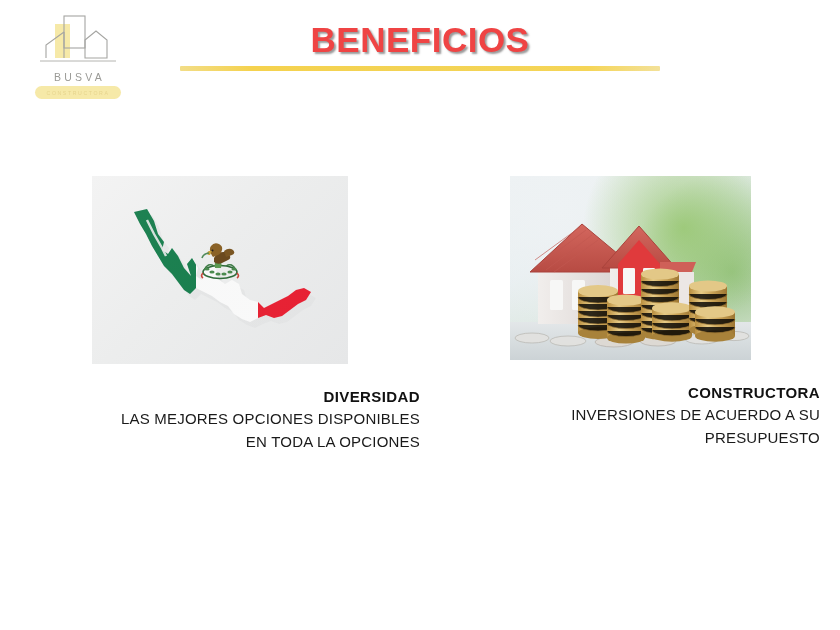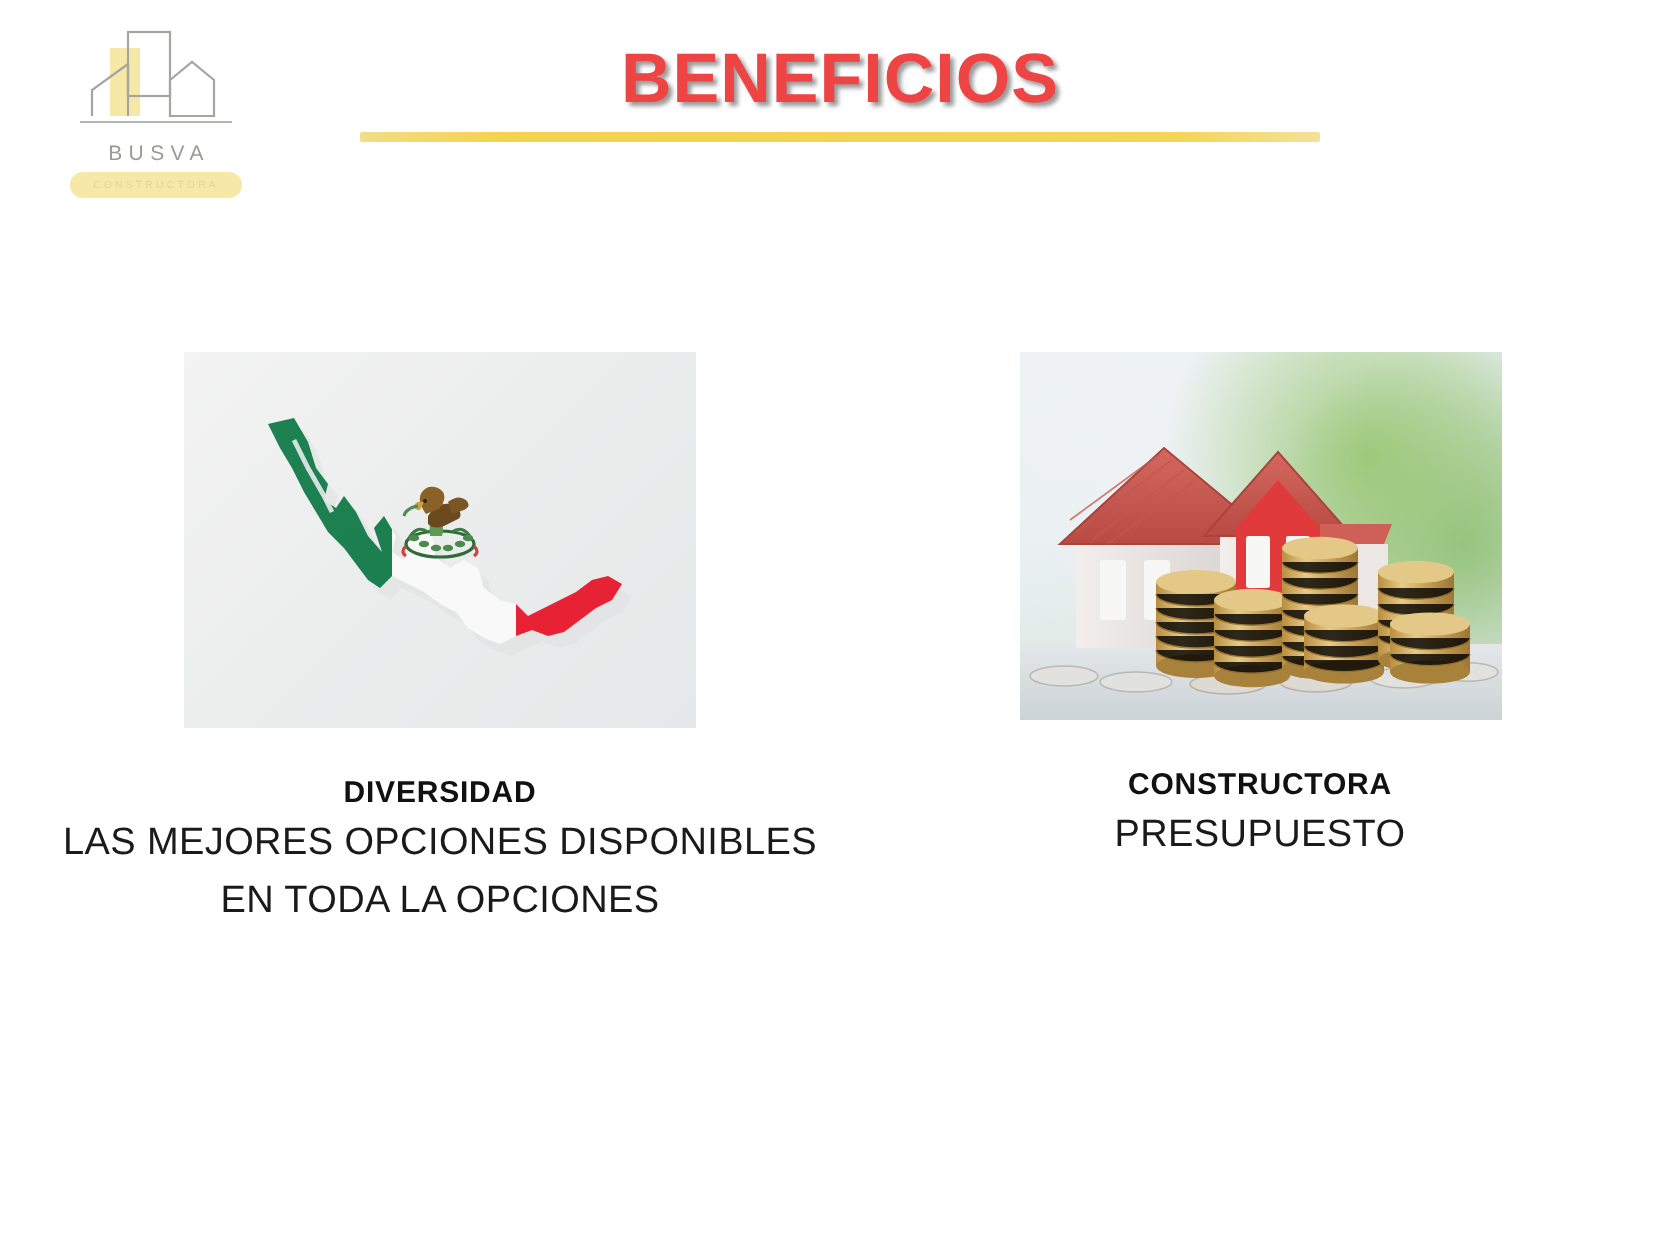--- a/index.html
+++ b/index.html
@@ -127,31 +127,31 @@
       radial-gradient(circle at 92% 52%, rgba(120,178,90,0.7) 0%, rgba(120,178,90,0) 42%),
       radial-gradient(circle at 20% 18%, rgba(238,242,244,1) 0%, rgba(226,232,236,0) 55%),
       linear-gradient(160deg,#eef2f3 0%,#e7eef0 38%,#dfe9e4 58%,#eceff0 100%);
     filter: blur(0.3px);
   }
   .hc-svg { position: absolute; inset: 0; }
 
   
   .caption {
     margin-top: 22px;
-    text-align: center;
+    text-align: right;
     color: #111111;
   }
   .cap-head {
     font-size: 15px;
     font-weight: bold;
     letter-spacing: 0.4px;
     line-height: 1.45;
   }
   .cap-body {
-    font-size: 19px;
+    font-size: 15px;
     font-weight: 400;
     letter-spacing: 0.2px;
     line-height: 1.52;
     color: #1a1a1a;
   }
 </style>
 </head>
 <body>
 
 <div class="slide">
@@ -396,17 +396,18 @@
           <g stroke="#8e6a2c" stroke-width="0.7" opacity="0.8">
             <path d="M-20,143 A20,5.8 0 0 0 20,143"></path>
               <path d="M-20,151 A20,5.8 0 0 0 20,151"></path>
           </g>
         </g>
       </svg>
     </div>
 
     <div class="caption">
       <div class="cap-head">CONSTRUCTORA</div>
+      <div class="cap-body">INVERSIONES DE ACUERDO A SU</div>
       <div class="cap-body">PRESUPUESTO</div>
     </div>
   </div>
 
 </div>
 
 </body></html>

